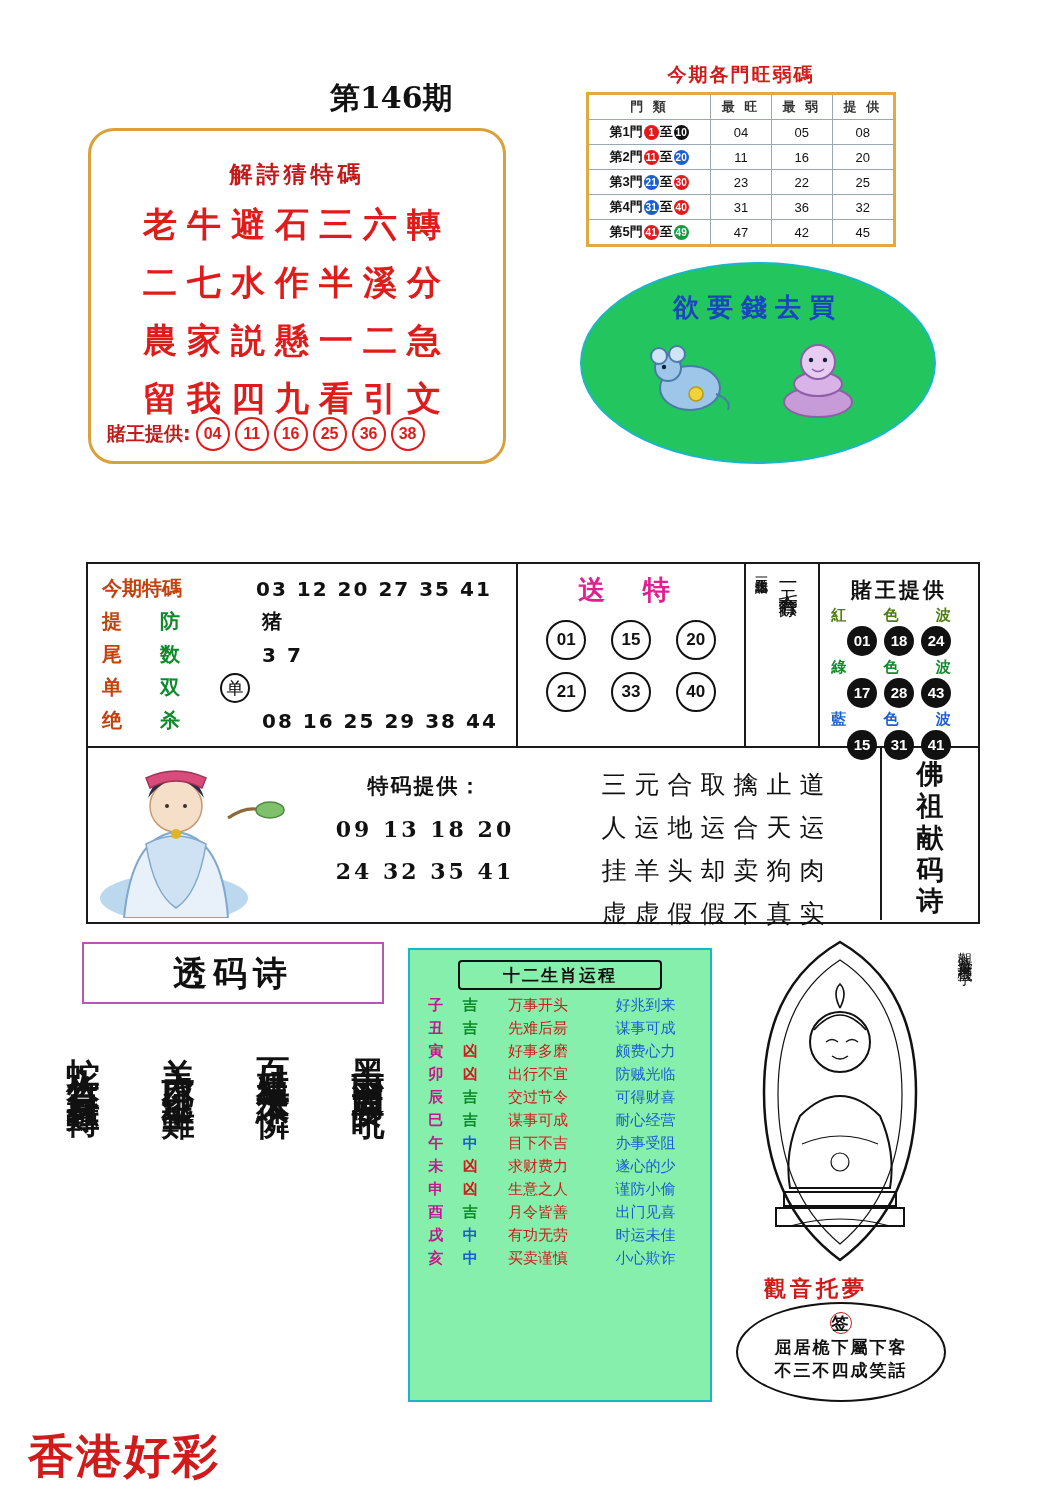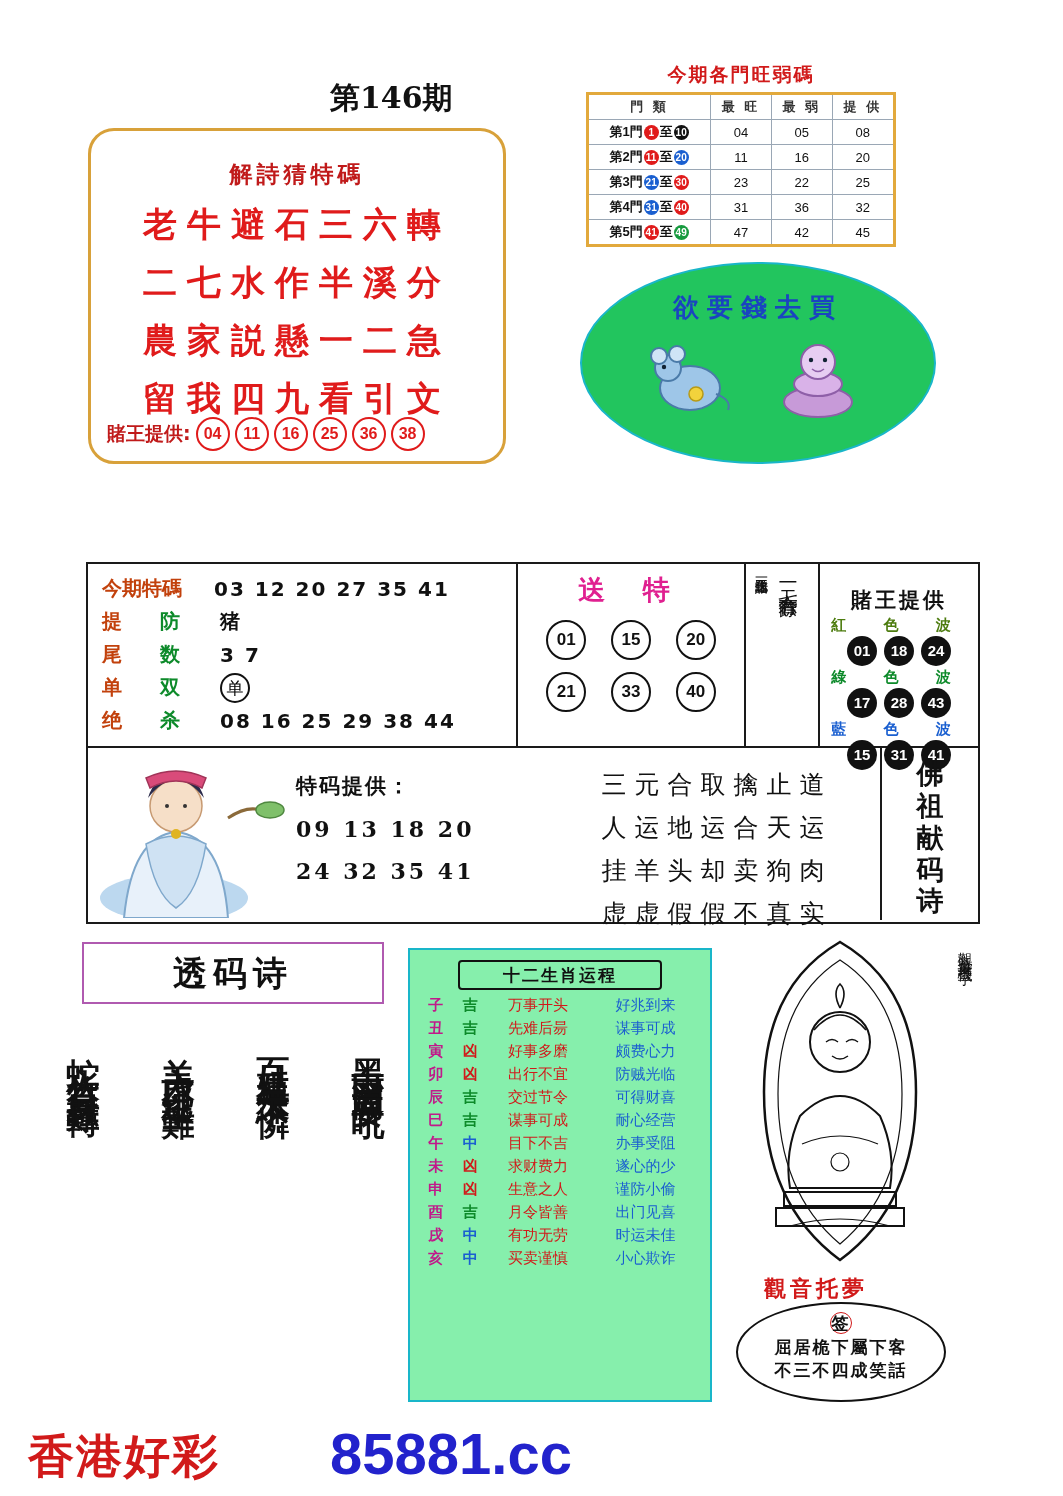--- a/index.html
+++ b/index.html
@@ -118,21 +118,21 @@
   
   .main-block{
     position:absolute;left:86px;top:562px;width:890px;height:358px;
     border:2px solid #1a1a1a;background:#fff;
   }
   .mb-top{display:flex;height:182px;border-bottom:2px solid #1a1a1a;}
   .col-a{width:430px;border-right:2px solid #1a1a1a;padding:8px 10px 0 14px;box-sizing:border-box;}
   .row-a{display:flex;align-items:center;height:33px;font-size:20px;}
   .lbl{color:#c2410c;font-weight:bold;min-width:38px;}
   .lbl2{color:#0d8a2a;font-weight:bold;min-width:60px;margin-left:20px;}
-  .val{color:#111;font-weight:bold;letter-spacing:2px;}
+  .val{color:#111;font-weight:bold;letter-spacing:2px;margin-left:42px;}
   .circled{
     display:inline-block;border:2px solid #111;border-radius:50%;
     width:26px;height:26px;line-height:26px;text-align:center;font-size:17px;
   }
   .col-b{width:226px;border-right:2px solid #1a1a1a;position:relative;}
   .songte{
     text-align:center;margin-top:8px;font-size:27px;font-weight:bold;
     color:#e02090;letter-spacing:14px;
     font-family:"DejaVu Serif","Liberation Serif",serif;
   }
@@ -147,38 +147,38 @@
     writing-mode:vertical-rl;text-orientation:upright;
     font-size:13px;color:#111;position:absolute;left:6px;top:6px;line-height:1.3;
   }
   .vtext2{
     writing-mode:vertical-rl;text-orientation:upright;
     font-size:19px;color:#111;position:absolute;left:30px;top:8px;
     letter-spacing:2px;font-family:"DejaVu Serif","Liberation Serif",serif;
   }
   .col-d{flex:1;text-align:center;}
   .dwtitle{
-    margin-top:22px;font-size:21px;font-weight:bold;color:#111;letter-spacing:3px;
+    margin-top:12px;font-size:21px;font-weight:bold;color:#111;letter-spacing:3px;
     font-family:"DejaVu Serif","Liberation Serif",serif;
   }
   .wave-lbl{font-size:15px;font-weight:bold;letter-spacing:16px;margin-top:2px;}
   .w-red{color:#4d7c0f;}
   .w-green{color:#0d8a2a;}
   .w-blue{color:#1a5fd0;}
   .wave-balls{display:flex;justify-content:center;gap:7px;margin-top:1px;}
   .bk{
     width:30px;height:30px;border-radius:50%;background:#111;color:#fff;
     font-size:15px;line-height:30px;text-align:center;font-weight:bold;
     font-family:"Liberation Sans",sans-serif;
   }
 
   .mb-bot{display:flex;height:172px;}
   .kwan{width:208px;border-right:0;position:relative;overflow:hidden;}
   .tmtext{
-    width:258px;padding-top:24px;
+    width:258px;padding-top:24px;text-align:center;
     font-family:"DejaVu Serif","Liberation Serif",serif;
   }
   .tmtitle{font-size:21px;font-weight:bold;color:#111;letter-spacing:2px;}
   .tmnums{font-size:22px;color:#111;margin-top:16px;letter-spacing:3px;font-weight:bold;}
   .poem3{
     flex:1;padding-top:20px;text-align:center;
     font-family:"DejaVu Serif","Liberation Serif",serif;
   }
   .poem3 div{font-size:25px;letter-spacing:8px;color:#111;margin-bottom:10px;}
   .fozu{
@@ -590,16 +590,15 @@
     <div class="gy-title">觀音托夢</div>
     <div class="gy-oval">
       <div class="gy-seal">签</div>
       <div>屈居桅下屬下客</div>
       <div>不三不四成笑話</div>
     </div>
   </div>
 
   <div class="footer">
     <div class="f-red">香港好彩</div>
-    <div class="f-site">85881.cc</div>
   </div>
 
 </div>
 
 </body></html>

